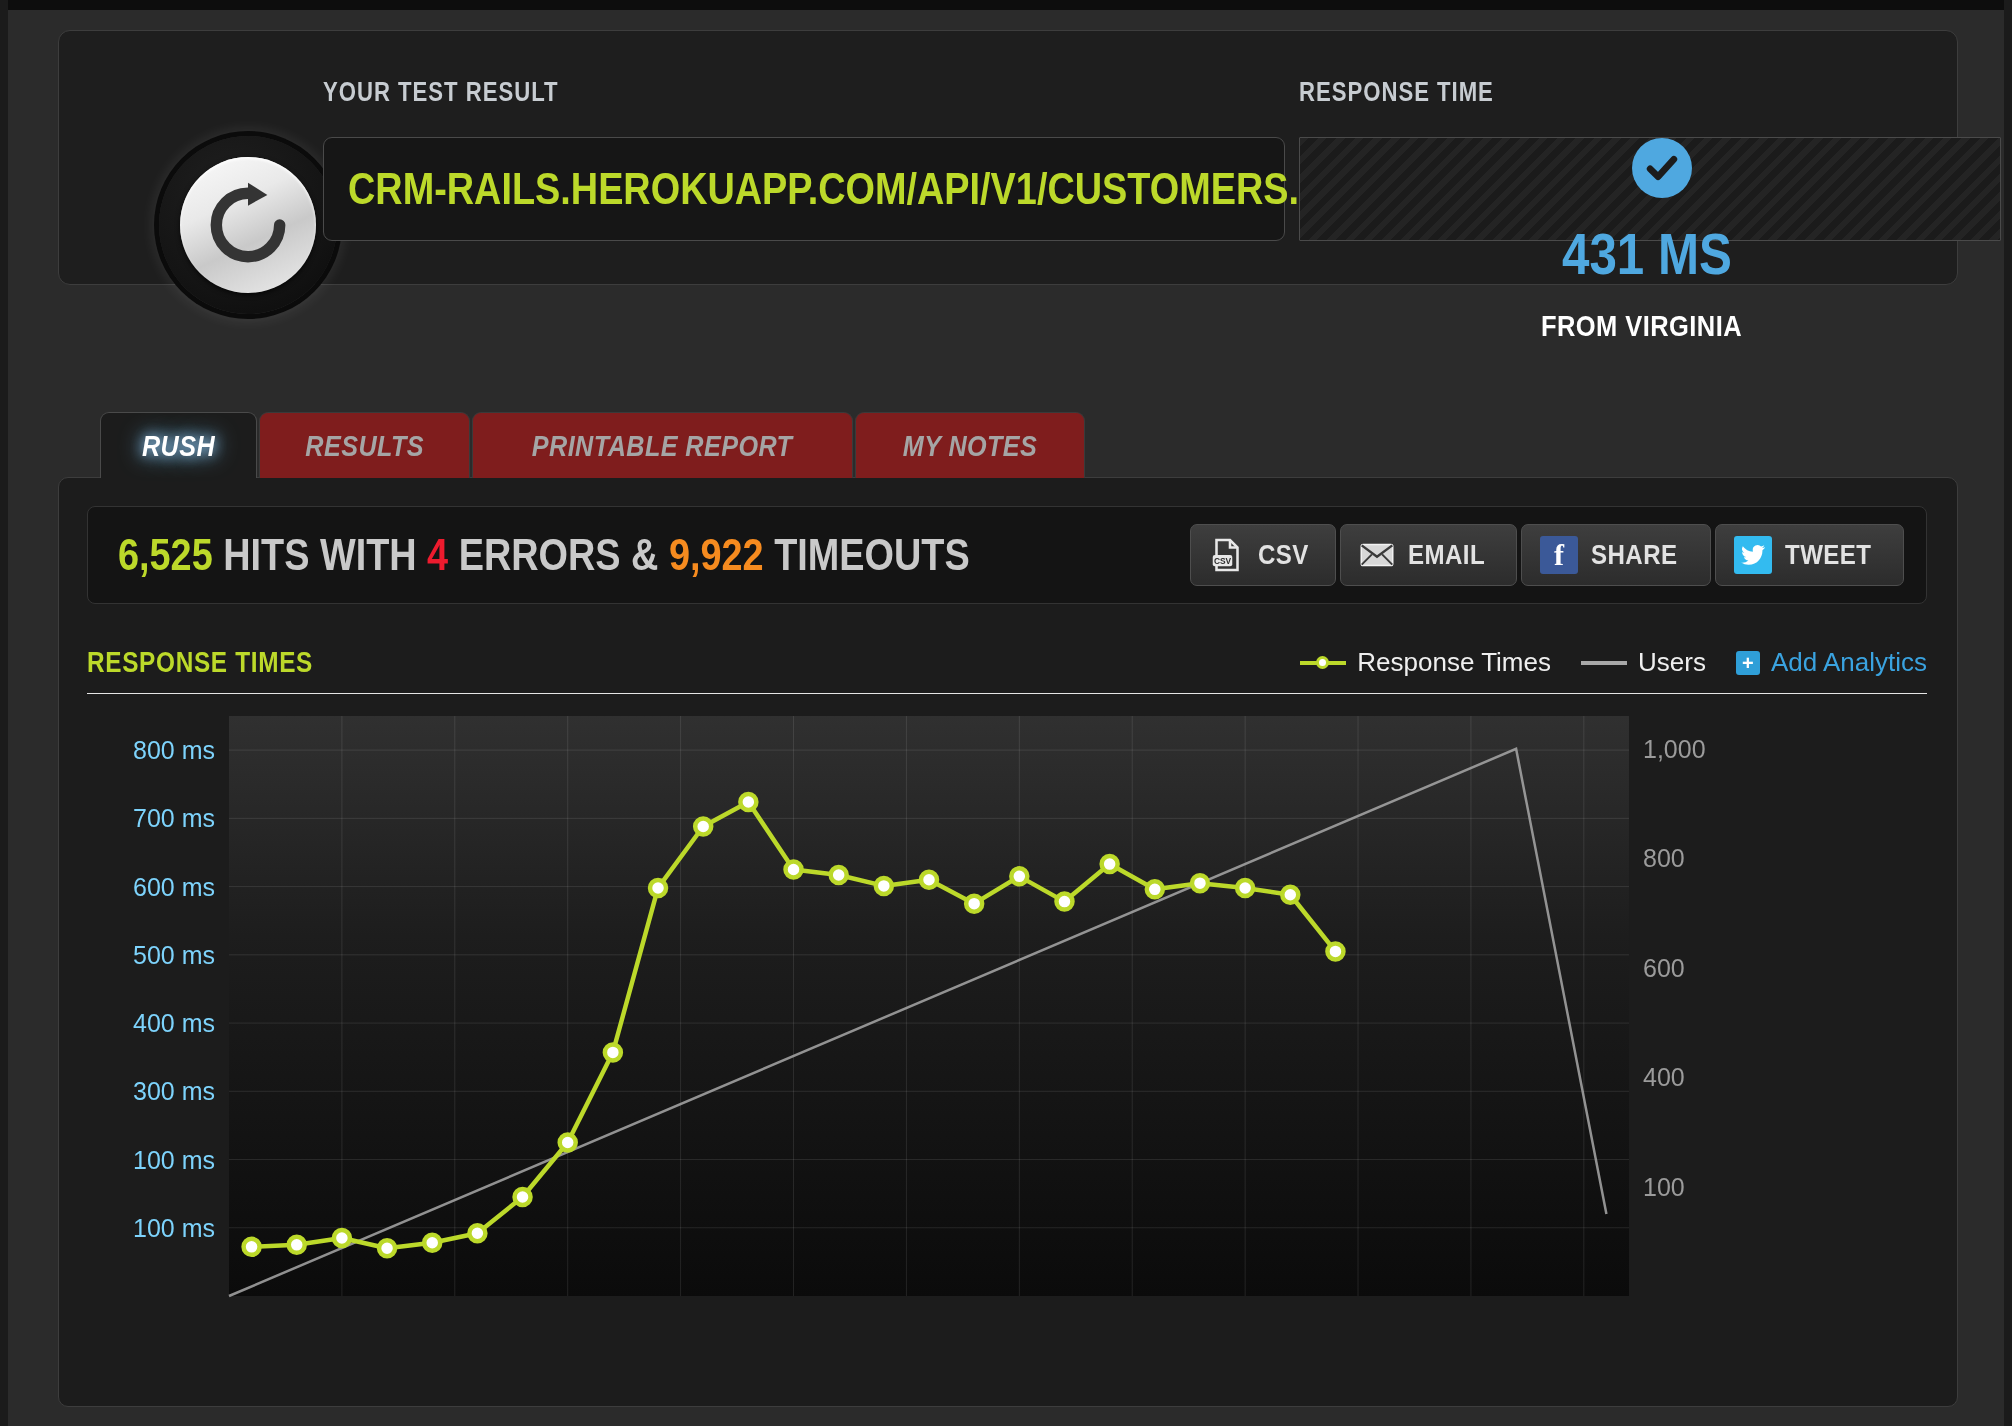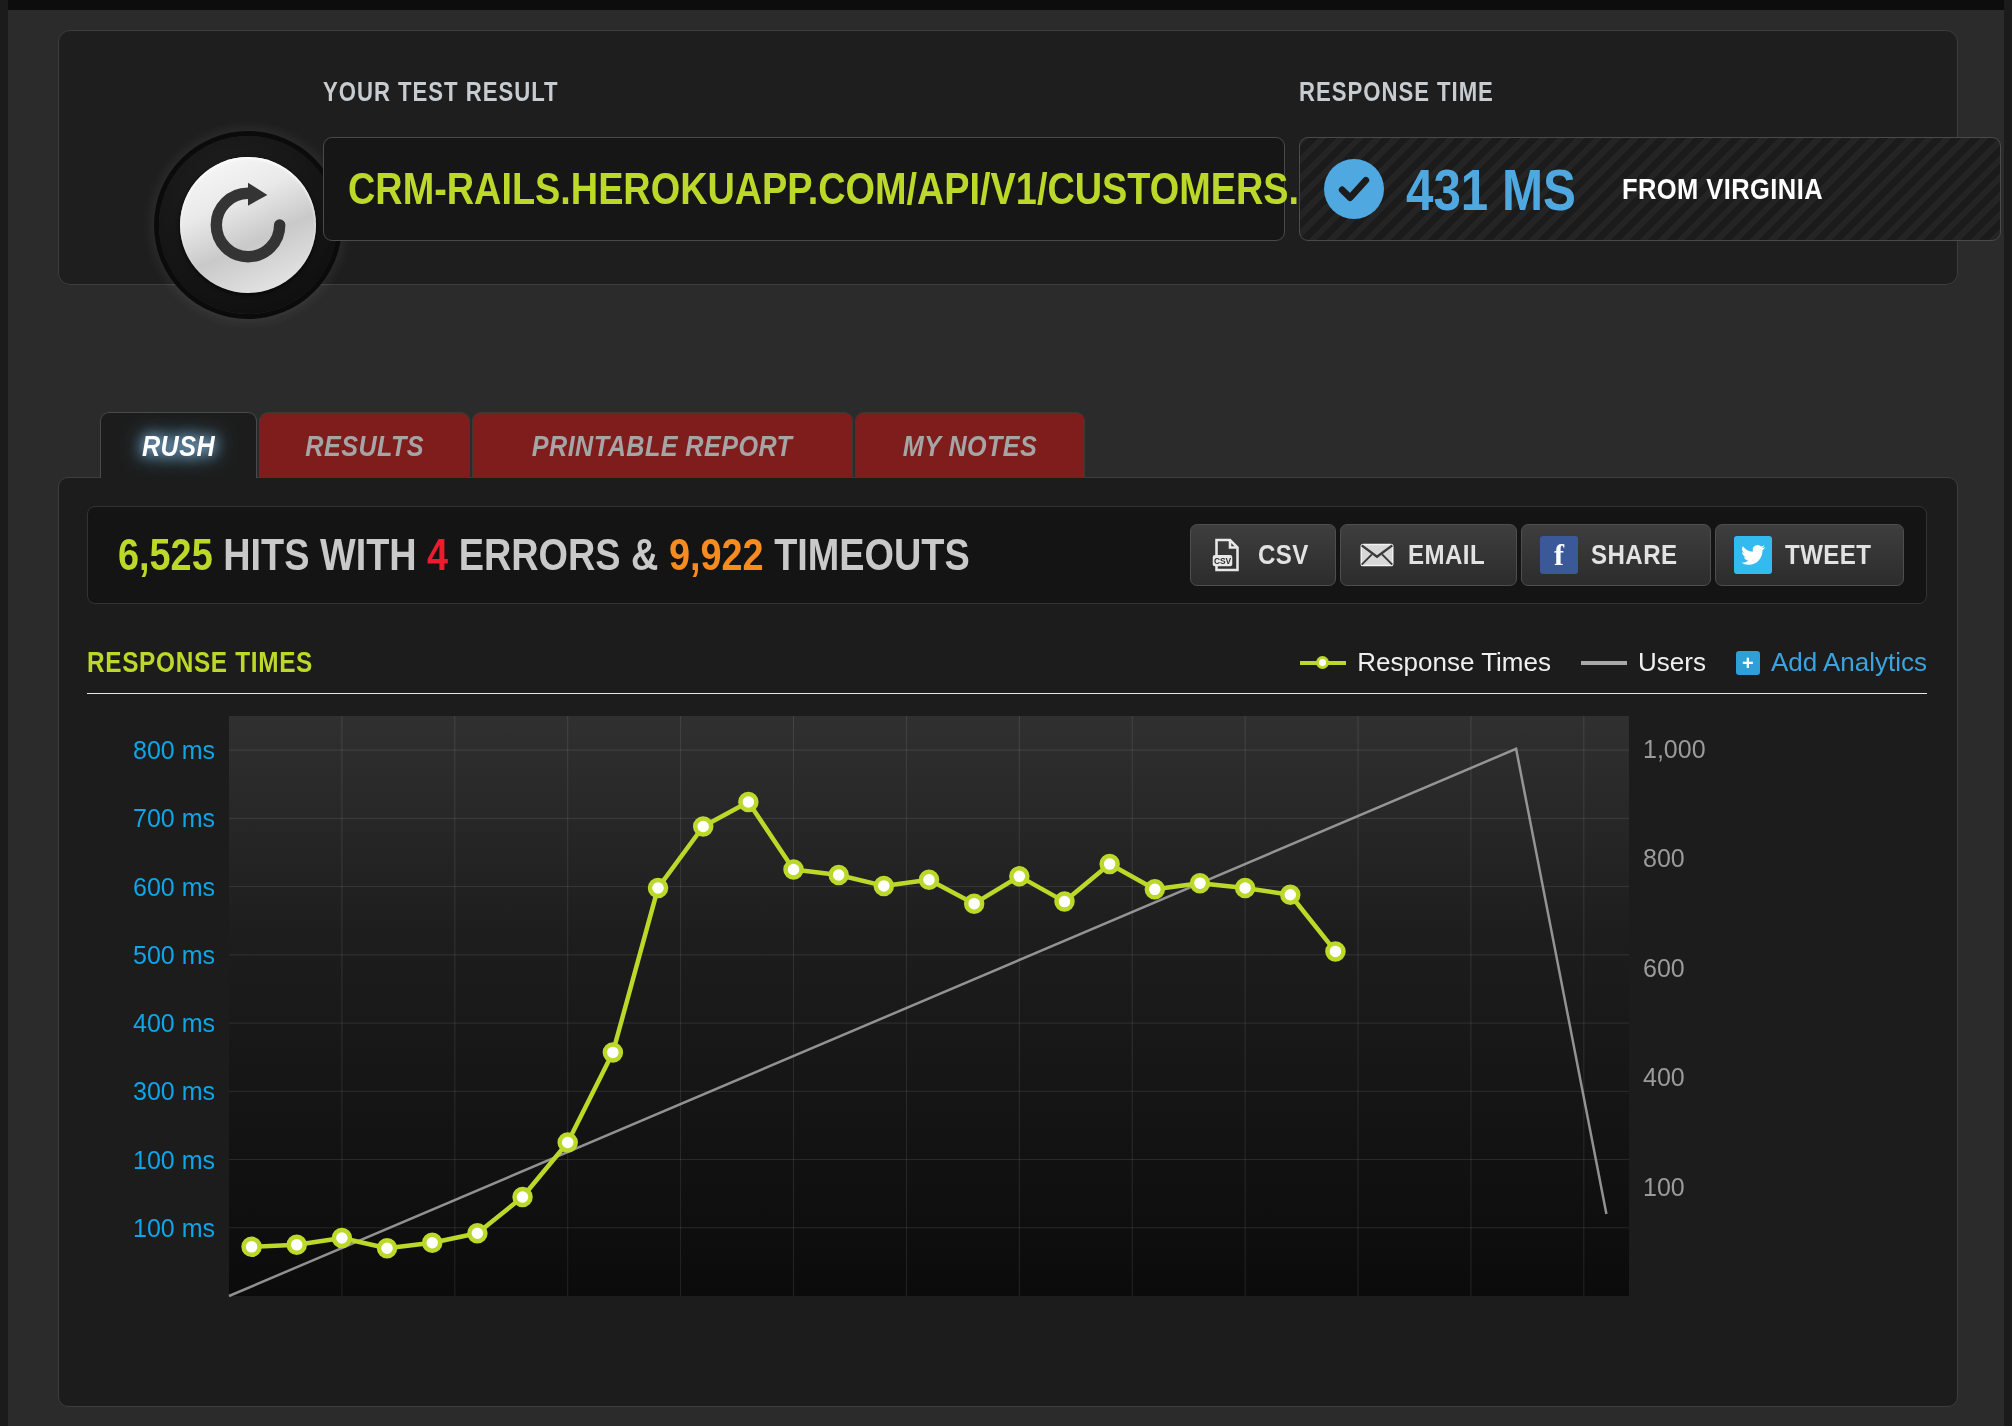--- a/index.html
+++ b/index.html
@@ -66,24 +66,24 @@
   .url-text {
     font-family: "Liberation Sans Narrow","Liberation Sans",sans-serif;
     font-size: 44px; font-weight: bold; color: #bcd92a;
     letter-spacing: 0px; white-space: nowrap;
     transform: scaleX(0.86); transform-origin: left center;
   }
 
   .rt-box {
     position: absolute; left: 1240px; top: 106px;
     width: 702px; height: 104px;
-    border: 1px solid #4a4a4a; border-radius: 9px;
+    border: 1px solid #4a4a4a; border-radius: 1px;
     background:
       repeating-linear-gradient(135deg, #242424 0px, #242424 6px, #1b1b1b 6px, #1b1b1b 13px);
-    display: flex; align-items: center; padding-left: 24px; gap: 22px;
+    display: flex; align-items: center; padding-left: 24px; gap: 22px; flex-direction: column;
   }
   .check-circle {
     width: 60px; height: 60px; border-radius: 50%; background: #4fa8e0;
     display: flex; align-items: center; justify-content: center; flex: none;
   }
   .check-circle svg { width: 38px; height: 38px; }
   .rt-value {
     font-family: "Liberation Sans Narrow","Liberation Sans",sans-serif;
     font-size: 58px; font-weight: bold; color: #4fa8e0;
     transform: scaleX(0.85); transform-origin: left center;
@@ -190,21 +190,21 @@
   .leg-plus { width: 24px; height: 24px; background: #2f9fd8; border-radius: 3px;
               display:flex; align-items:center; justify-content:center; }
   .leg-plus span { color:#fff; font-size:20px; line-height:1; font-weight:bold;
                    font-family:"Liberation Sans",sans-serif;}
   .leg-add-label { font-family: "Liberation Sans", sans-serif; font-size: 26px; color: #3aa3e0; }
 
   .chart-wrap { position: absolute; left: 20px; top: 228px; width: 1860px; height: 690px; }
 
   .ylabel {
     position: absolute; right: 0; transform: translateY(-50%);
-    font-family: "Liberation Sans", sans-serif; font-size: 25px; color: #0ea5e9;
+    font-family: "Liberation Sans", sans-serif; font-size: 25px; color: #7dd3fc;
     white-space: nowrap;
   }
   .ylabel-r {
     position: absolute; left: 0; transform: translateY(-50%);
     font-family: "Liberation Sans", sans-serif; font-size: 25px; color: #9b9b9b;
     white-space: nowrap;
   }
   .xlabel {
     position: absolute; transform: translateX(-50%);
     font-family: "Liberation Sans", sans-serif; font-size: 25px; color: #9b9b9b;

